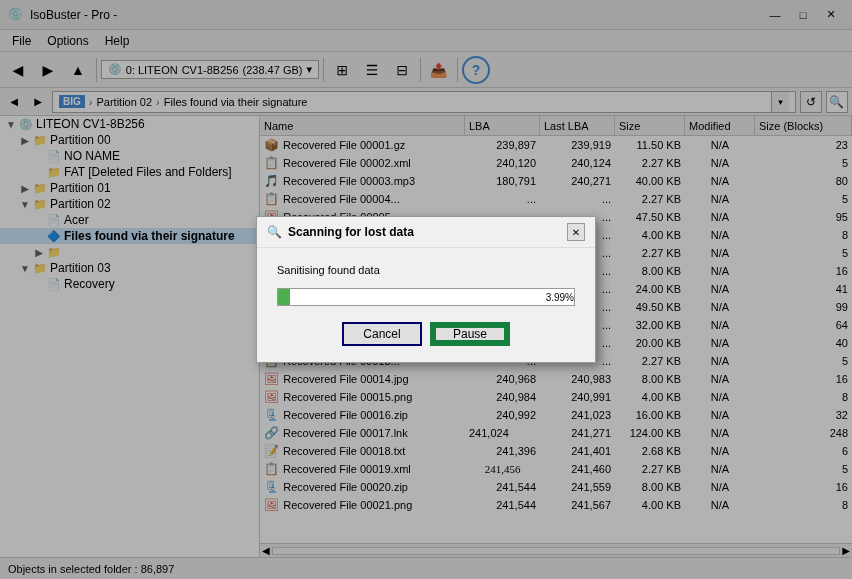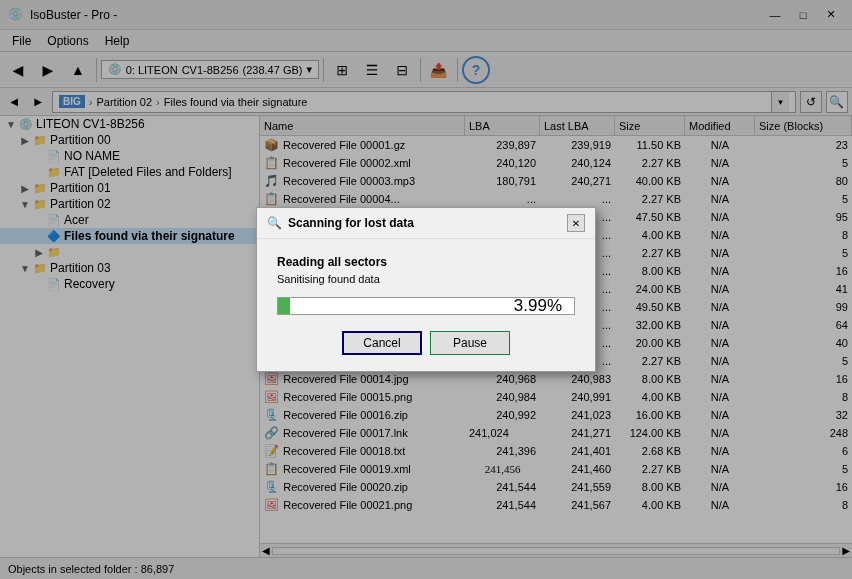--- a/index.html
+++ b/index.html
@@ -62,23 +62,23 @@
     .modal { background: #f0f0f0; border: 1px solid #999; box-shadow: 4px 4px 10px rgba(0,0,0,0.4); width: 340px; }
     .modal-titlebar { background: #f0f0f0; padding: 6px 10px; display: flex; align-items: center; gap: 6px; border-bottom: 1px solid #ddd; }
     .modal-title-icon { font-size: 12px; }
     .modal-title-text { flex: 1; font-size: 12px; font-weight: bold; }
     .modal-close-btn { width: 18px; height: 18px; border: 1px solid #999; background: #e0e0e0; cursor: pointer; display: flex; align-items: center; justify-content: center; font-size: 10px; }
     .modal-body { padding: 16px 20px; }
     .modal-heading { font-size: 12px; font-weight: bold; margin-bottom: 4px; }
     .modal-subtext { font-size: 11px; color: #000; margin-bottom: 12px; }
     .progress-bar-container { background: white; border: 1px solid #999; height: 18px; width: 100%; position: relative; margin-bottom: 4px; }
     .progress-bar-fill { background: #4caf50; height: 100%; }
-    .progress-percent { position: absolute; right: 12px; top: 50%; transform: translateY(-50%); font-size: 17px; }
+    .progress-percent { position: absolute; right: 0; top: 50%; transform: translateY(-50%); font-size: 10px; }
     .modal-buttons { display: flex; justify-content: center; gap: 8px; margin-top: 16px; }
-    .modal-btn { min-width: 80px; height: 24px; border: 1px solid #15803d; background: #e0e0e0; cursor: pointer; font-size: 12px; display: flex; align-items: center; justify-content: center; }
+    .modal-btn { min-width: 80px; height: 24px; border: 6px solid #15803d; background: #e0e0e0; cursor: pointer; font-size: 12px; display: flex; align-items: center; justify-content: center; }
     .modal-btn.default { border: 2px solid #000066; }
 
     .highlighted { background: #cce8ff; color: #000; font-weight: bold; }
   </style>
 </head>
 <body>
 
 <div class="title-bar">
   <span class="title-bar-icon">💿</span>
   <span class="title-bar-title">IsoBuster - Pro -</span>
@@ -458,21 +458,20 @@
 </div>
 
 <div class="modal-overlay">
   <div class="modal">
     <div class="modal-titlebar">
       <span class="modal-title-icon">🔍</span>
       <span class="modal-title-text">Scanning for lost data</span>
       <button class="modal-close-btn">✕</button>
     </div>
     <div class="modal-body">
-      <div class="modal-heading">Reading all sectors</div>
       <div class="modal-subtext">Sanitising found data</div>
       <div class="progress-bar-container">
         <div class="progress-bar-fill" id="progress-fill" style="width: 3.99%;"></div>
         <span class="progress-percent">3.99%</span>
       </div>
       <div class="modal-buttons">
         <button class="modal-btn default">Cancel</button>
         <button class="modal-btn">Pause</button>
       </div>
     </div>

